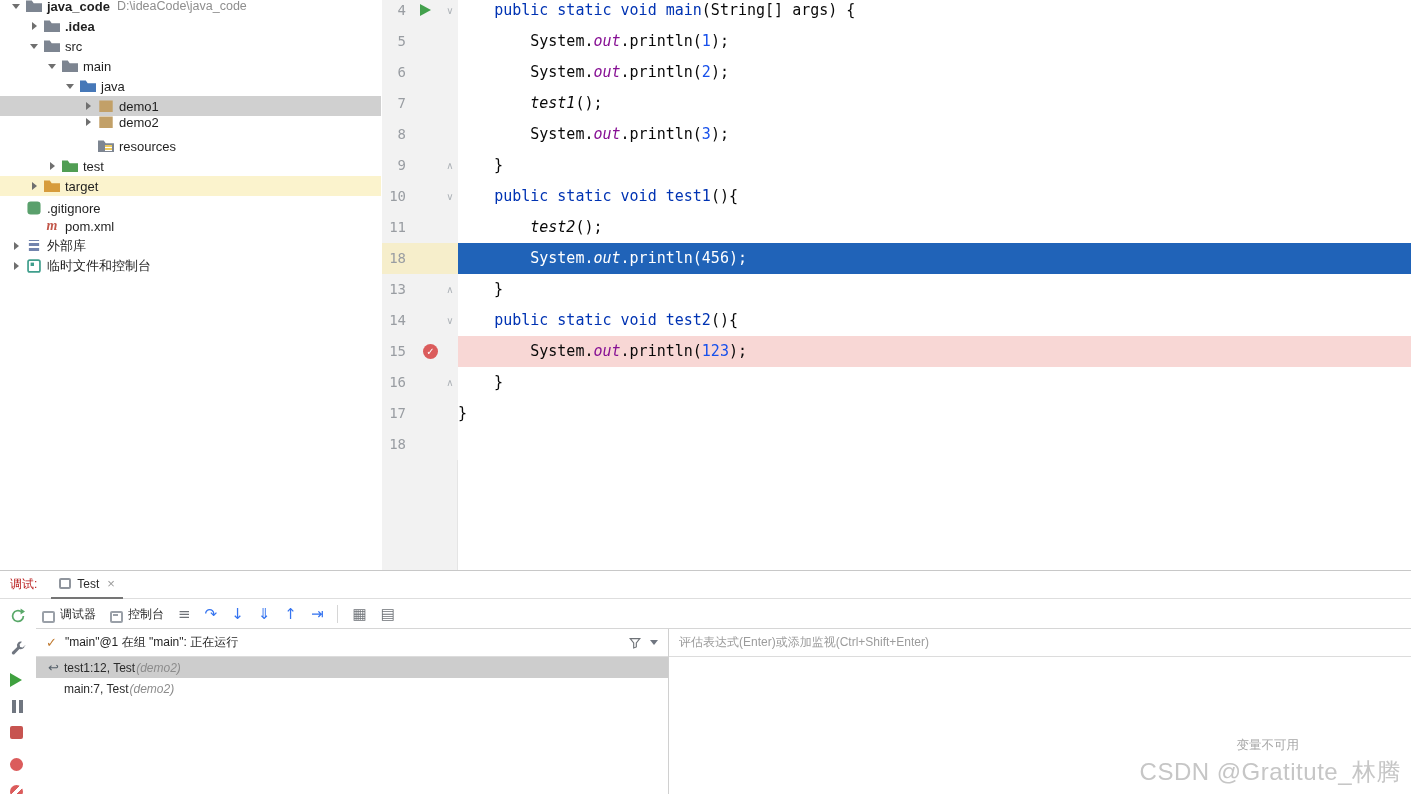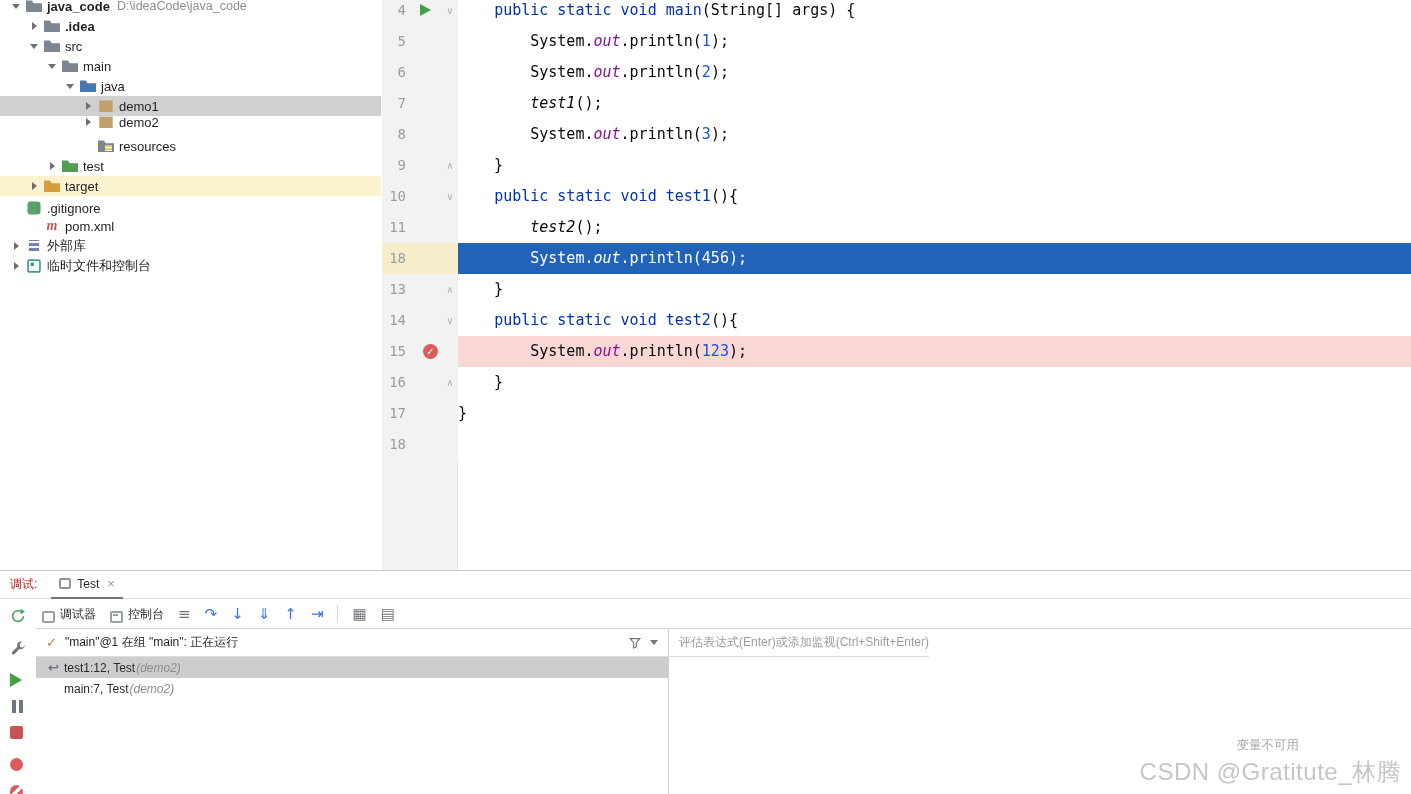--- a/index.html
+++ b/index.html
@@ -86,21 +86,21 @@
 #thread-status{flex:1;color:#1f1f1f}
 #funnel{cursor:pointer;display:inline-flex}
 .ddchev{width:0;height:0;border-top:5px solid #707680;border-left:4px solid transparent;border-right:4px solid transparent;cursor:pointer}
 #frames-list{flex:1;position:relative;overflow:hidden}
 .frow{height:21px;display:flex;align-items:center;padding-left:12px;font-size:12px;cursor:pointer;white-space:nowrap}
 .frow.sel{background:#cdcdcd}
 .ficon{width:14px;color:#55606a;font-family:"DejaVu Sans",sans-serif;font-size:13px;flex:none}
 .fspacer{width:14px;flex:none}
 .fmain{margin-left:2px}
 .fmod{color:#8c8c8c;font-style:italic;margin-left:1px}
-#right-col{flex:1;border-left:1px solid #d0d0d0;display:flex;flex-direction:row;min-width:0}
+#right-col{flex:1;border-left:1px solid #d0d0d0;display:flex;flex-direction:column;min-width:0}
 #evaluate-bar{height:28px;flex:none;border-bottom:1px solid #dcdcdc;display:flex;align-items:center;padding-left:10px;color:#9c9c9c;cursor:text}
 #vars-area{flex:1;position:relative}
 #vars-msg{position:absolute;right:112px;bottom:40px;color:#a6a6a6;font-size:12.5px}
 #watermark{position:absolute;right:10px;bottom:6px;color:#c6c6c6;font-size:24px;letter-spacing:.5px}
 </style>
 </head>
 <body>
 
 <div id="app">
 

